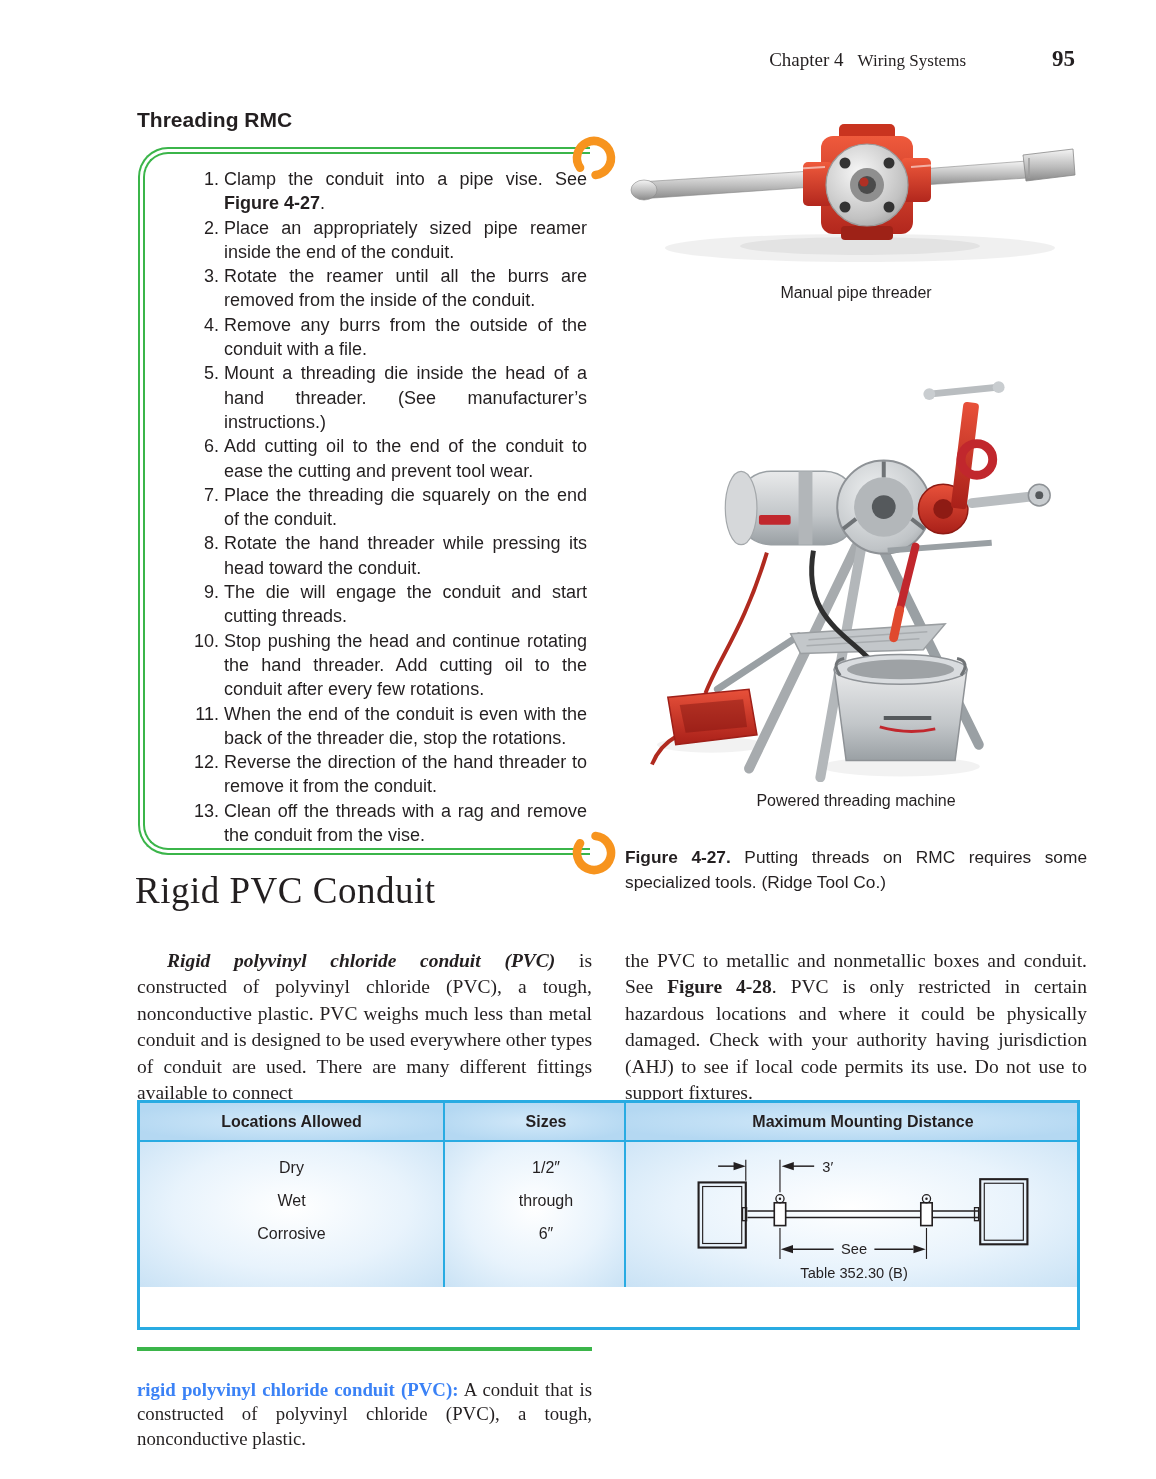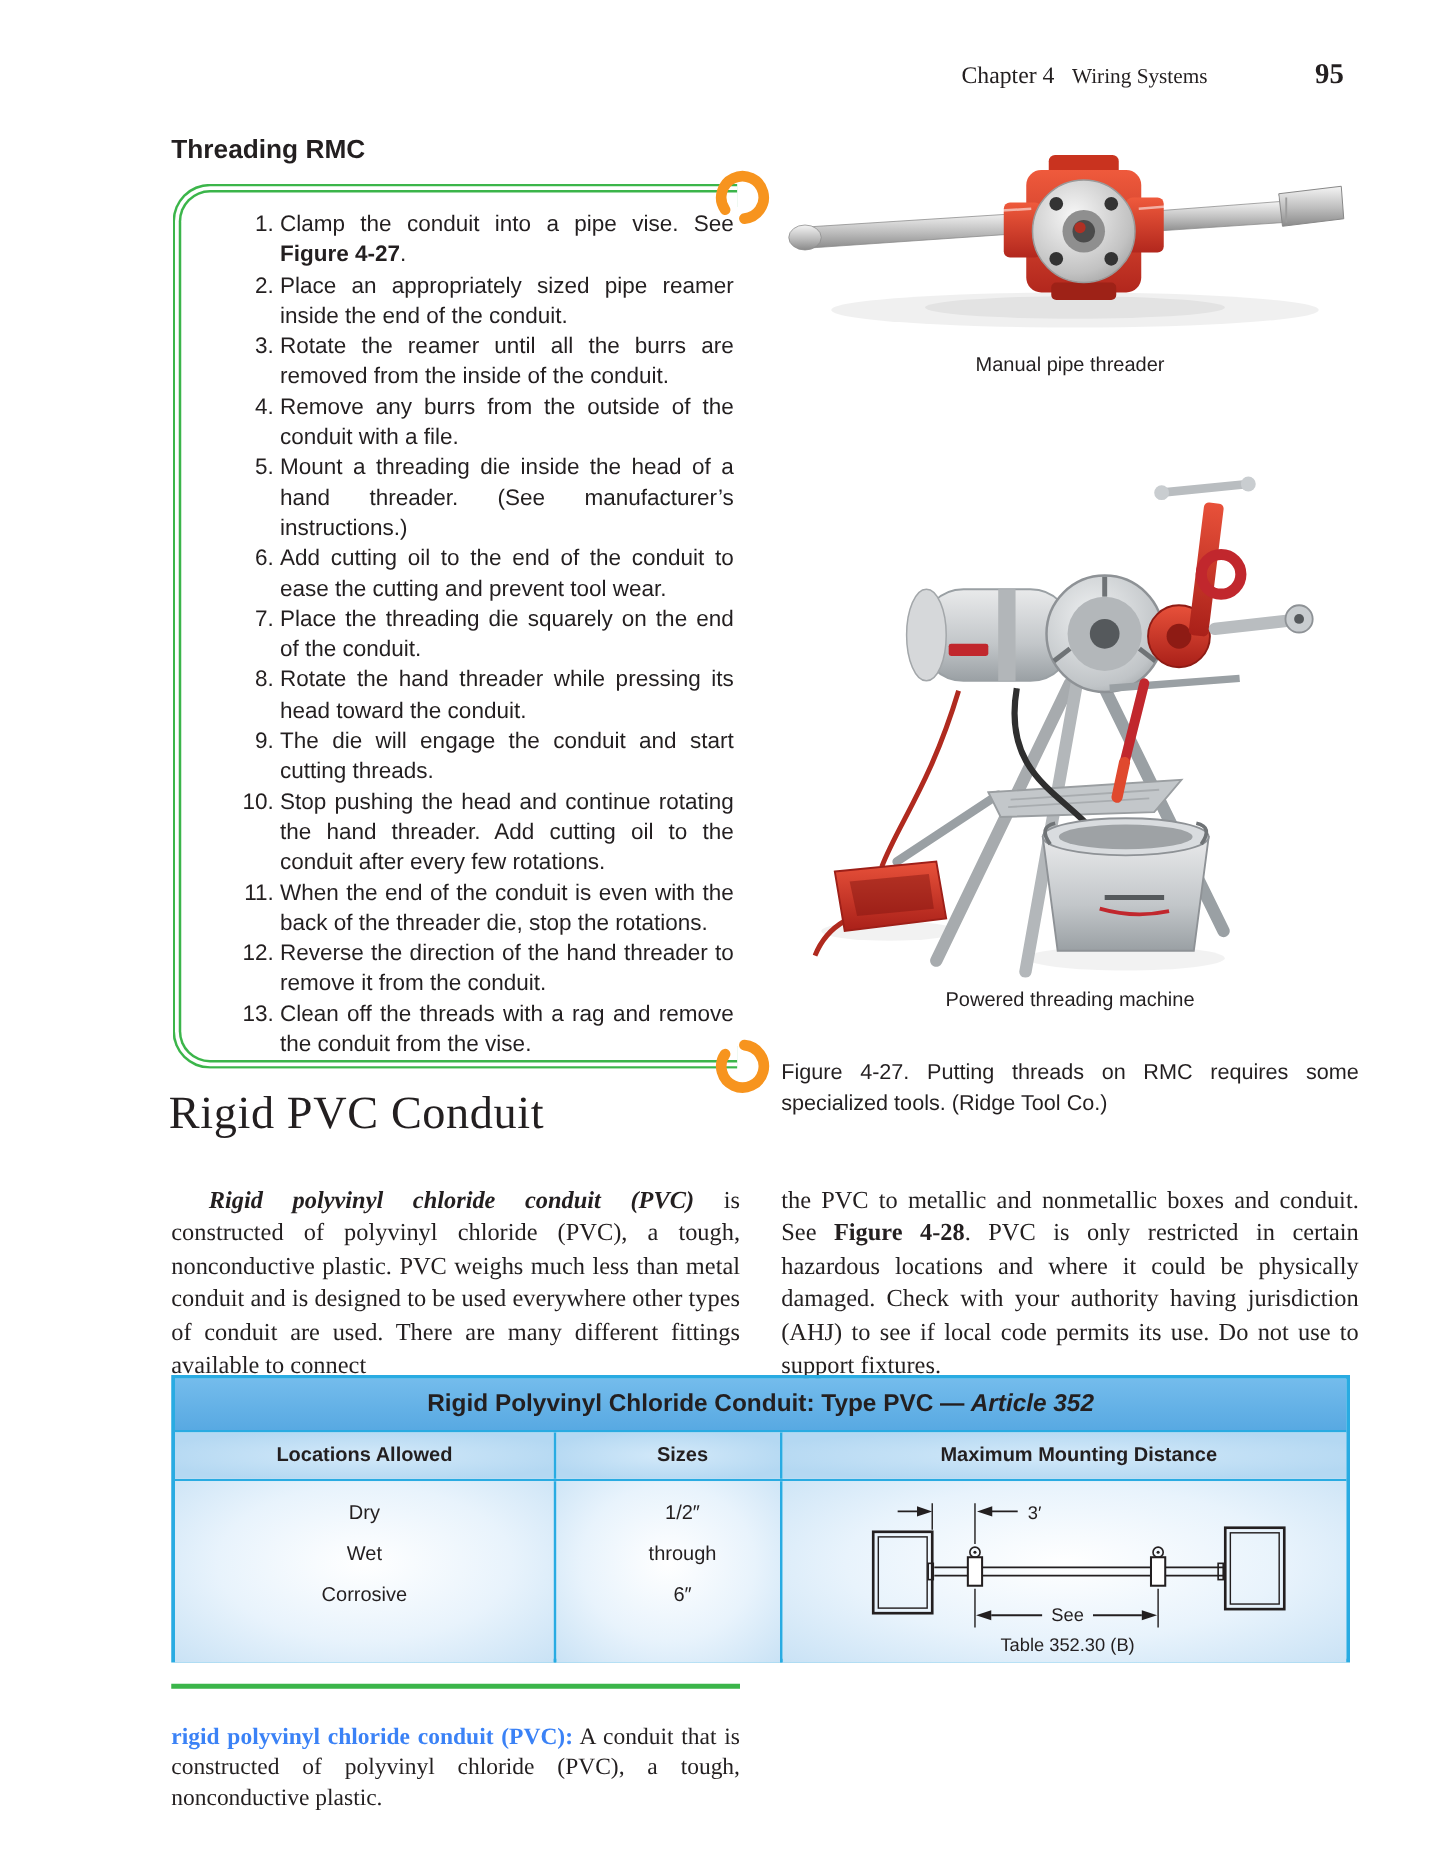--- a/index.html
+++ b/index.html
@@ -27,21 +27,21 @@
   .step .num{flex:none;width:36px;text-align:right;}
   .step .txt{flex:1;text-align:justify;padding-left:5px;padding-right:1px;}
 
   
   #fig1{position:absolute;left:625px;top:98px;width:462px;height:178px;}
   #fig1-caption{position:absolute;left:625px;top:284px;width:462px;text-align:center;font-size:16px;}
   #fig2{position:absolute;left:650px;top:340px;width:416px;height:442px;}
   #fig2-caption{position:absolute;left:625px;top:792px;width:462px;text-align:center;font-size:16px;}
   #fig-caption-para{position:absolute;left:625px;top:828px;width:462px;font-size:17.3px;line-height:25px;
                     text-align:justify;}
-  #fig-caption-para b{font-weight:normal;}
+  #fig-caption-para b{font-weight:bold;}
 
   
   #pvc-heading{position:absolute;left:135px;top:869px;margin:0;font-family:"Liberation Serif",serif;
                font-size:37px;font-weight:normal;letter-spacing:0.5px;}
   .body-col{position:absolute;top:928px;font-family:"Liberation Serif",serif;font-size:19.5px;
             line-height:26.6px;text-align:justify;}
   #body-col1{left:137px;width:455px;text-indent:30px;}
   #body-col2{left:625px;width:462px;}
   .lead{font-weight:bold;font-style:italic;}
 
@@ -266,24 +266,20 @@
 
   <p id="fig-caption-para"><b>Figure 4-27.</b><span> Putting threads on RMC requires some specialized tools. (Ridge Tool Co.)</span></p>
 
   <h1 id="pvc-heading">Rigid PVC Conduit</h1>
 
   <p class="body-col" id="body-col1"><span class="lead">Rigid polyvinyl chloride conduit (PVC)</span><span> is constructed of polyvinyl chloride (PVC), a tough, nonconductive plastic. PVC weighs much less than metal conduit and is designed to be used everywhere other types of conduit are used. There are many different fittings available to connect</span></p>
 
   <p class="body-col" id="body-col2"><span>the PVC to metallic and nonmetallic boxes and conduit. See </span><b>Figure 4-28</b><span>. PVC is only restricted in certain hazardous locations and where it could be physically damaged. Check with your authority having jurisdiction (AHJ) to see if local code permits its use. Do not use to support fixtures.</span></p>
 
   <div id="pvc-table">
-    <div class="table-title">
-      <span>Rigid Polyvinyl Chloride Conduit: Type PVC — </span>
-        <i>Article 352</i>
-    </div>
     <div class="t-row t-head">
       <div class="cell c1">Locations Allowed</div>
       <div class="cell c2">Sizes</div>
       <div class="cell c3">Maximum Mounting Distance</div>
     </div>
     <div class="t-row t-body">
       <div class="cell c1 stack">
         <span>Dry</span>
         <span>Wet</span>
         <span>Corrosive</span>

